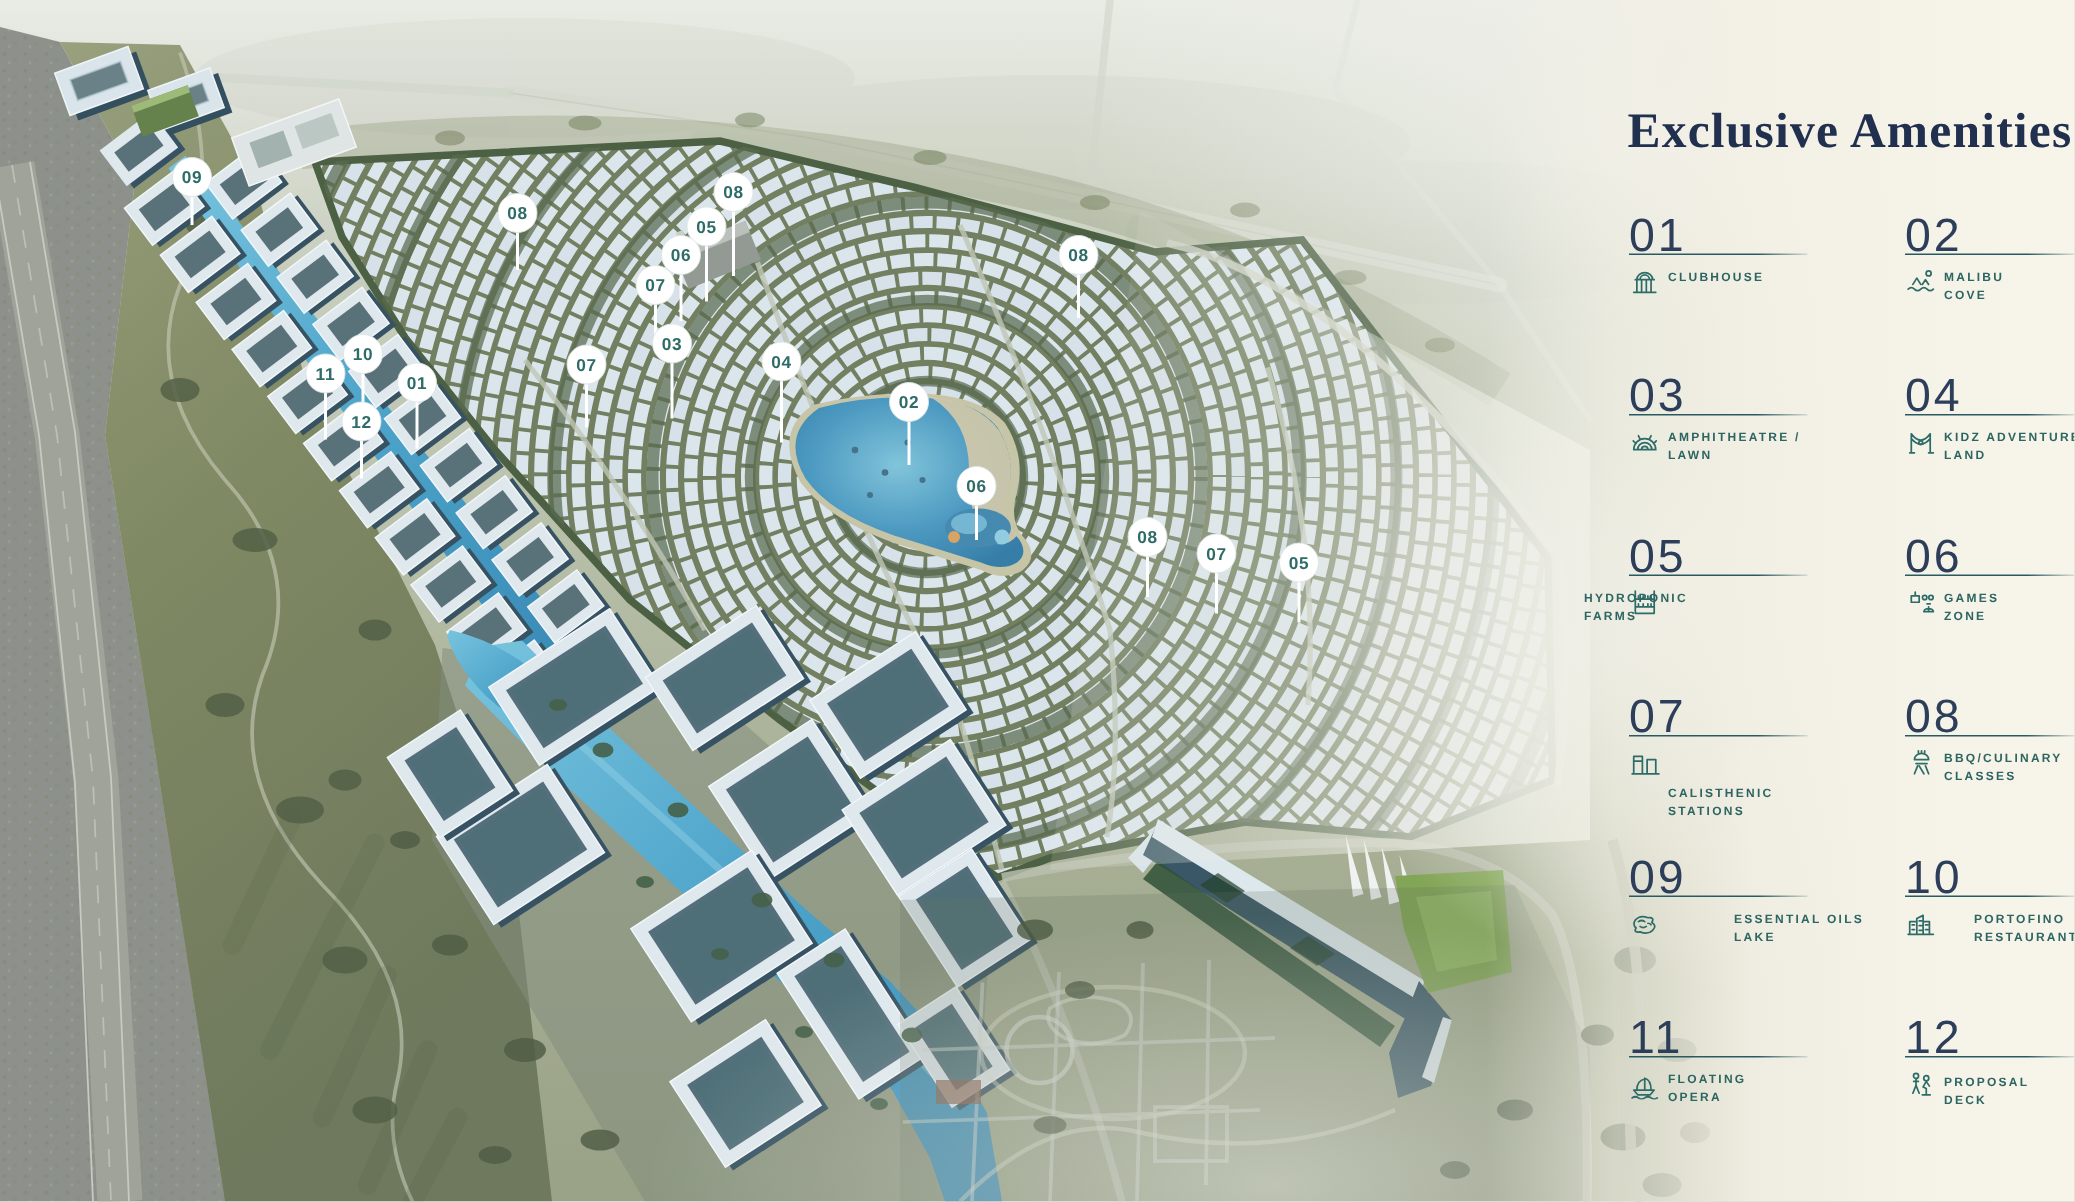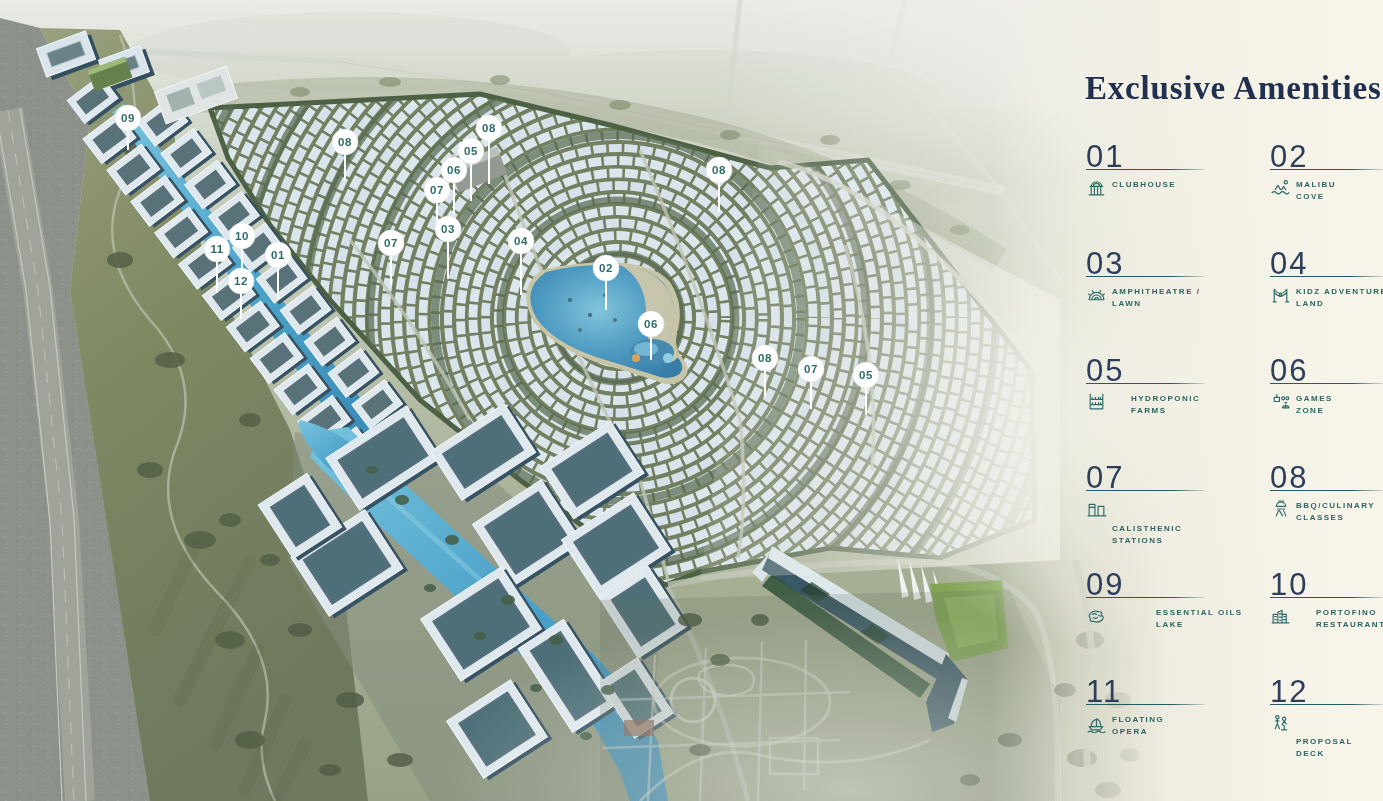--- a/index.html
+++ b/index.html
@@ -821,21 +821,21 @@
 <div class="lab" style="left:1296px;top:286px">KIDZ ADVENTURE<br>LAND</div>
 
 <div class="num" style="left:1086px;top:355px">05</div>
 
 <div class="rule" style="left:1086px;top:383px;width:119px"></div>
 
 <div class="ic" style="left:1086px;top:391px"><svg width="21" height="21" viewBox="0 0 20 20">
           <path d="M4,3 v14 M16,3 v14 M4,8 h12 M4,13 h12 M4,17 h12 M6,6 v2 M9,6 v2 M12,6 v2 M14,6 v2 M6,11 v2 M9,11 v2 M12,11 v2 M14,11 v2"></path>
         </svg></div>
 
-<div class="lab" style="left:1131px;top:393px">HYDROPONIC<br>FARMS</div>
+<div class="lab" style="left:1056px;top:393px">HYDROPONIC<br>FARMS</div>
 
 <div class="num" style="left:1270px;top:355px">06</div>
 
 <div class="rule" style="left:1270px;top:383px;width:113px"></div>
 
 <div class="ic" style="left:1270px;top:391px"><svg width="21" height="21" viewBox="0 0 20 20">
           <path d="M4,6 h5 v4 h-5 z M6.5,3.5 v2.5 M12,16 a3,2 0 0 1 6,0 z M15,13 v2 M14,11 h2"></path>
           <circle cx="12.5" cy="7" r="1.4"></circle>
           <circle cx="16.5" cy="7" r="1.4"></circle>
         </svg></div>
@@ -895,15 +895,15 @@
 <div class="num" style="left:1270px;top:676px">12</div>
 
 <div class="rule" style="left:1270px;top:704px;width:113px"></div>
 
 <div class="ic" style="left:1270px;top:712px"><svg width="21" height="21" viewBox="0 0 20 20">
           <circle cx="7" cy="5" r="1.6"></circle>
           <circle cx="13.5" cy="6.5" r="1.6"></circle>
           <path d="M7,7 v4 l-2,5 M7,11 l2,5 M5.5,8.5 h3 M13.5,8.5 l-2,3.5 l2,1 v4 M13.5,8.5 l2,3 M11,17 h5"></path>
         </svg></div>
 
-<div class="lab" style="left:1296px;top:736px">PROPOSAL<br>DECK</div>
+<div class="lab" style="left:1296px;top:716px">PROPOSAL<br>DECK</div>
 </div>
 </div>
 
 </body></html>

